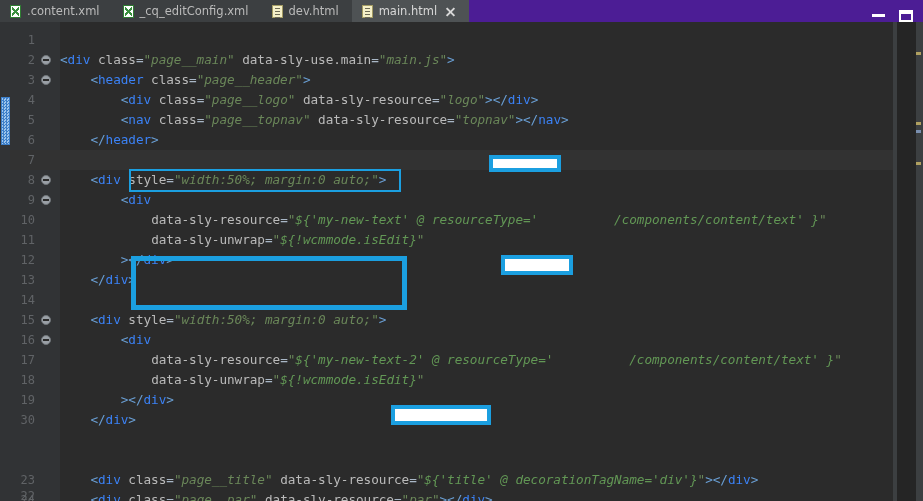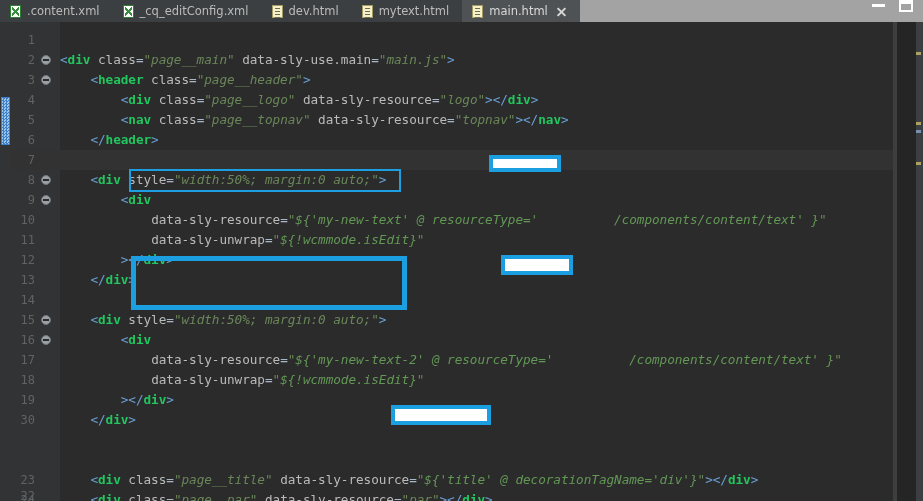--- a/index.html
+++ b/index.html
@@ -14,23 +14,23 @@
   
   #app {
     position: relative;
     width: 923px; height: 501px;
     background: #3c3f41;
   }
 
   #titlebar {
     position: absolute; top: 0; left: 0;
     width: 923px; height: 22px;
-    background: #a3a3a3;
+    background: #4c1d95;
     display: flex;
-    align-items: flex-start;
+    align-items: flex-end;
   }
 
   #tabstrip {
     display: flex;
     align-items: stretch;
     height: 22px;
     flex: 1 1 auto;
     min-width: 0;
   }
 
@@ -233,21 +233,21 @@
     position: absolute;
     left: 60px;
     white-space: pre;
     font-family: "DejaVu Sans Mono", monospace;
     font-size: 12.7px;
     line-height: 20px;
     letter-spacing: -0.05px;
   }
 
   
-  .tag   { color: #22c55e; font-weight: bold; }
+  .tag   { color: #3b82f6; }
   .brk   { color: #6a9fd4; }
   .attr  { color: #bababa; }
   .punct { color: #a9b7c6; }
   .str   { color: #6a8759; font-style: italic; }
   .strp  { color: #6a8759; }
   .el    { color: #629755; font-style: italic; }
   .txt   { color: #a9b7c6; }
 
   
   .redact {
@@ -287,24 +287,20 @@
       <div class="tab">
         <span class="ficon xml"></span>
         <span>_cq_editConfig.xml</span>
       </div>
 
       <div class="tab">
         <span class="ficon html"></span>
         <span>dev.html</span>
       </div>
 
-      <div class="tab">
-        <span class="ficon html"></span>
-        <span>mytext.html</span>
-      </div>
 
       <div class="tab active">
         <span class="ficon html"></span>
         <span>main.html</span>
         <span class="tab-close"></span>
       </div>
 
     </div>
 
     <div id="wincontrols">

